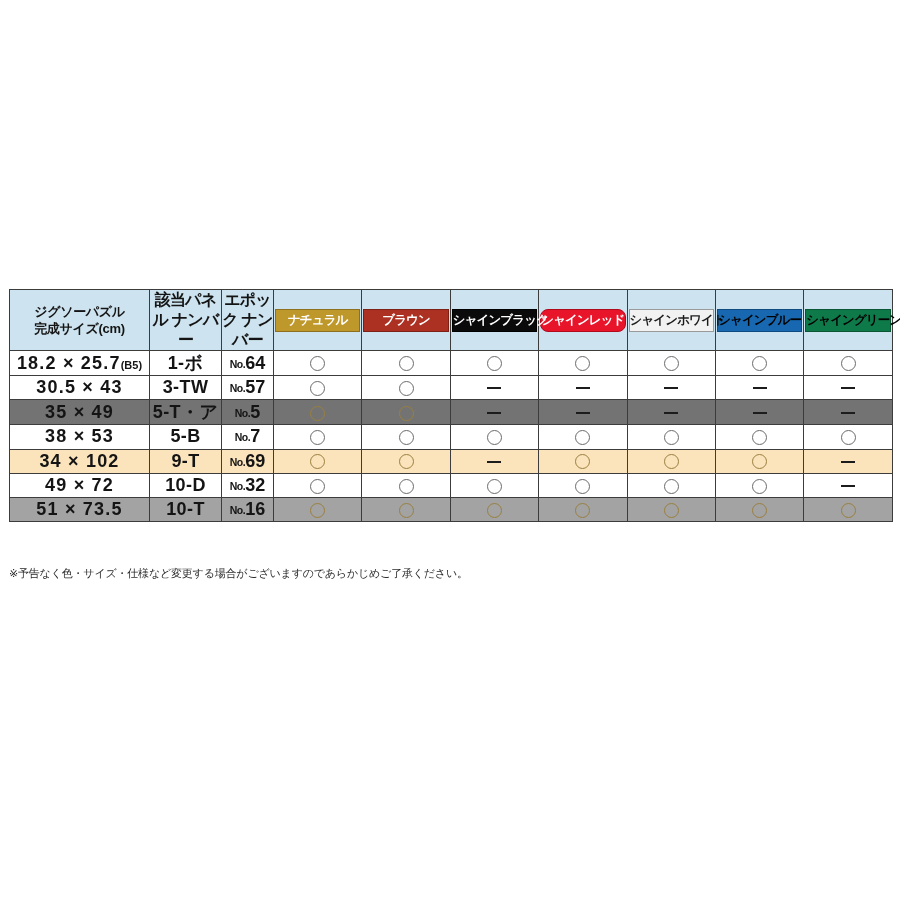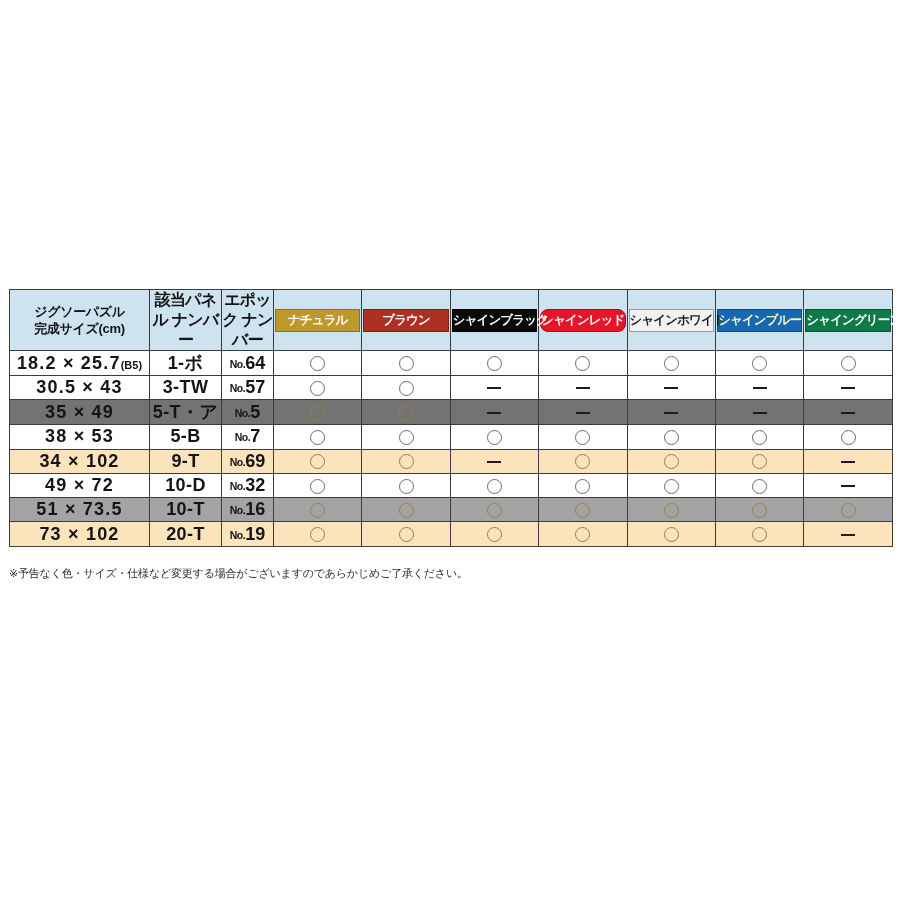--- a/index.html
+++ b/index.html
@@ -167,24 +167,24 @@
           <th class="h-color" style="background: rgb(205, 227, 239);">
               <span class="chip" style="background: rgb(10, 10, 10); color: rgb(255, 255, 255); border-color: rgb(0, 0, 0);">シャインブラック</span>
             </th>
           <th class="h-color" style="background: rgb(205, 227, 239);">
               <span class="chip" style="background: rgb(232, 20, 42); color: rgb(255, 255, 255); border-color: rgb(176, 11, 29); border-radius: 8px;">シャインレッド</span>
             </th>
           <th class="h-color" style="background: rgb(205, 227, 239);">
               <span class="chip" style="background: rgb(242, 242, 242); color: rgb(26, 26, 26); border-color: rgb(154, 154, 154);">シャインホワイト</span>
             </th>
           <th class="h-color" style="background: rgb(205, 227, 239);">
-              <span class="chip" style="background: rgb(23, 104, 176); color: #fef9c3; border-color: rgb(15, 75, 128);">シャインブルー</span>
-            </th>
-          <th class="h-color" style="background: rgb(205, 227, 239);">
-              <span class="chip" style="background: rgb(14, 122, 74); color: #ffffff; border-color: rgb(10, 86, 52);">シャイングリーン</span>
+              <span class="chip" style="background: rgb(23, 104, 176); color: #000000; border-color: rgb(15, 75, 128);">シャインブルー</span>
+            </th>
+          <th class="h-color" style="background: rgb(205, 227, 239);">
+              <span class="chip" style="background: rgb(14, 122, 74); color: #000000; border-color: rgb(10, 86, 52);">シャイングリーン</span>
             </th>
         </tr>
       </thead>
       <tbody id="tbody">
           <tr class="body-row">
             <td class="size-cell">18.2 × 25.7<span class="sub">(B5)</span></td>
             <td class="panel-cell">1-ボ</td>
             <td class="epoch-cell"><span class="no">No.</span>64</td>
             <td class="mark-cell"><span class="circle"></span></td>
             <td class="mark-cell"><span class="circle"></span></td>
@@ -259,31 +259,19 @@
             <td class="panel-cell">10-T</td>
             <td class="epoch-cell"><span class="no">No.</span>16</td>
             <td class="mark-cell"><span class="circle"></span></td>
             <td class="mark-cell"><span class="circle"></span></td>
             <td class="mark-cell"><span class="circle"></span></td>
             <td class="mark-cell"><span class="circle"></span></td>
             <td class="mark-cell"><span class="circle"></span></td>
             <td class="mark-cell"><span class="circle"></span></td>
             <td class="mark-cell"><span class="circle"></span></td>
           </tr>
-          <tr class="body-row alt" style="background: rgb(251, 227, 187);">
-            <td class="size-cell">73 × 102</td>
-            <td class="panel-cell">20-T</td>
-            <td class="epoch-cell"><span class="no">No.</span>19</td>
-            <td class="mark-cell"><span class="circle"></span></td>
-            <td class="mark-cell"><span class="circle"></span></td>
-            <td class="mark-cell"><span class="circle"></span></td>
-            <td class="mark-cell"><span class="circle"></span></td>
-            <td class="mark-cell"><span class="circle"></span></td>
-            <td class="mark-cell"><span class="circle"></span></td>
-            <td class="mark-cell"><span class="dash"></span></td>
-          </tr>
         </tbody>
     </table>
   </div>
 
   <div id="footnote">※予告なく色・サイズ・仕様など変更する場合がございますのであらかじめご了承ください。</div>
 
 </div>
 
 </body></html>

